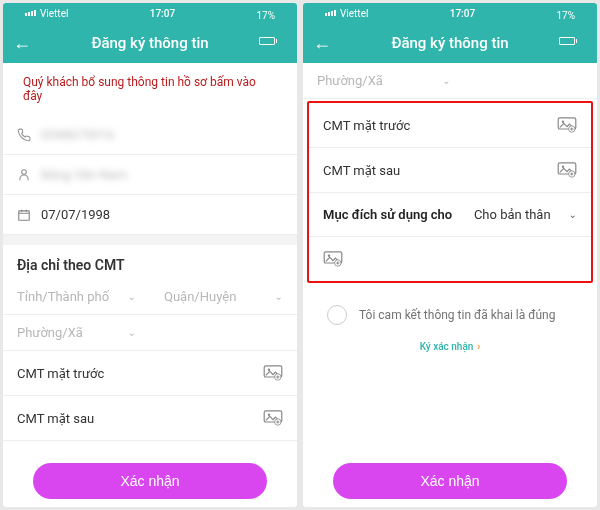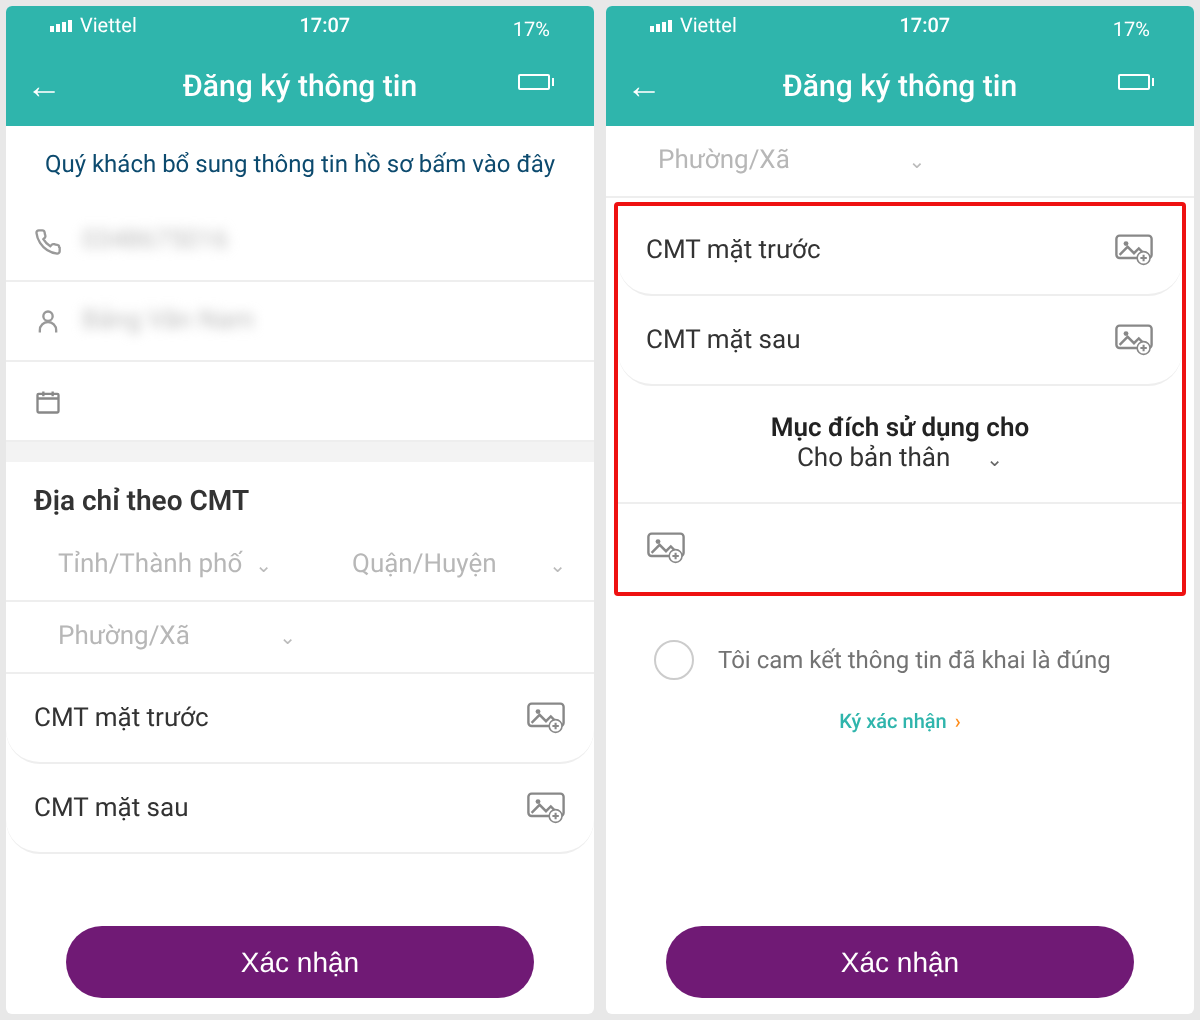--- a/index.html
+++ b/index.html
@@ -45,21 +45,21 @@
     height: 40px;
     background: #2fb5ac;
     color: #fff;
     display: flex;
     align-items: center;
     padding: 0 10px;
   }
   .back-btn { width: 20px; font-size: 18px; cursor: pointer; }
   .nav-title { flex: 1; text-align: center; font-size: 15px; font-weight: 500; margin-left: -20px; }
   .content { flex: 1; overflow: hidden; position: relative; }
-  .alert-text { text-align: center; color: #0c4a6e; font-size: 12px; padding: 12px 4px; }
+  .alert-text { color: #b91c1c; font-size: 12px; padding: 12px 20px; }
   .field-row {
     display: flex; align-items: center;
     padding: 10px 14px;
     border-bottom: 1px solid #eee;
     min-height: 40px;
   }
   .field-icon { width: 24px; color: #888; font-size: 14px; display: flex; }
   .field-text { flex: 1; font-size: 13px; color: #333; }
   .placeholder { color: #b7b7b7; }
   .blurred {
@@ -70,49 +70,48 @@
   .help-icon {
     width: 16px; height: 16px; border-radius: 50%;
     background: #2fb5ac; color: #fff;
     display: inline-flex; align-items: center; justify-content: center;
     font-size: 10px; font-weight: bold;
   }
   .section-title { font-size: 14px; font-weight: 600; color: #333; padding: 12px 14px 6px; }
   .dropdown-row { display: flex; border-bottom: 1px solid #eee; }
   .dropdown {
     flex: 1; padding: 10px 14px; font-size: 13px; color: #b7b7b7;
-    display: flex; align-items: center; justify-content: space-between; margin-left: 12px;
+    display: flex; align-items: center; justify-content: space-between;
   }
   .chevron { font-size: 10px; color: #bbb; }
   .upload-row {
     display: flex; align-items: center; justify-content: space-between;
     padding: 14px 14px;
     border-bottom: 1px solid #eee;
-    font-size: 13px; color: #333; border-radius: 17px;
+    font-size: 13px; color: #333;
   }
   .upload-icon { width: 20px; height: 16px; position: relative; }
   .upload-icon svg { width: 20px; height: 16px; }
   .primary-btn {
     position: absolute;
     bottom: 8px; left: 30px; right: 30px;
     height: 36px;
-    background: #701a75;
+    background: #d946ef;
     color: #fff;
     border: none;
     border-radius: 18px;
     font-size: 14px; font-weight: 500;
     cursor: pointer;
   }
   .red-box { border: 2px solid #e11; border-radius: 2px; margin: 2px 4px; }
   .purpose-row {
-    display: flex; align-items: center; justify-content: space-between;
+    display: flex; align-items: flex-end; justify-content: space-between;
     padding: 14px 14px;
     border-bottom: 1px solid #eee;
     font-size: 13px;
-    flex-direction: column;
   }
   .purpose-label { font-weight: 600; color: #222; }
   .purpose-value { color: #333; display: flex; align-items: center; gap: 18px; }
   .checkbox-row {
     display: flex; align-items: center; gap: 12px;
     padding: 20px 24px 10px;
     font-size: 12px; color: #737373;
   }
   .round-check {
     width: 20px; height: 20px; border-radius: 50%;
@@ -172,20 +171,21 @@
       <span class="field-text blurred">Bảng Văn Nam</span>
     </div>
 
     <div class="field-row">
       <span class="field-icon">
         <svg viewBox="0 0 24 24" width="14" height="14" fill="none" stroke="#888" stroke-width="2">
             <rect x="3" y="5" width="18" height="16" rx="1"></rect>
             <path d="M3 9h18M8 3v4M16 3v4"></path>
           </svg>
       </span>
+      <span class="field-text">07/07/1998</span>
     </div>
 
     <div class="divider-gap"></div>
 
 
     <div class="section-title">Địa chỉ theo CMT</div>
 
     <div class="dropdown-row">
       <div class="dropdown">
         <span>Tỉnh/Thành phố</span>

